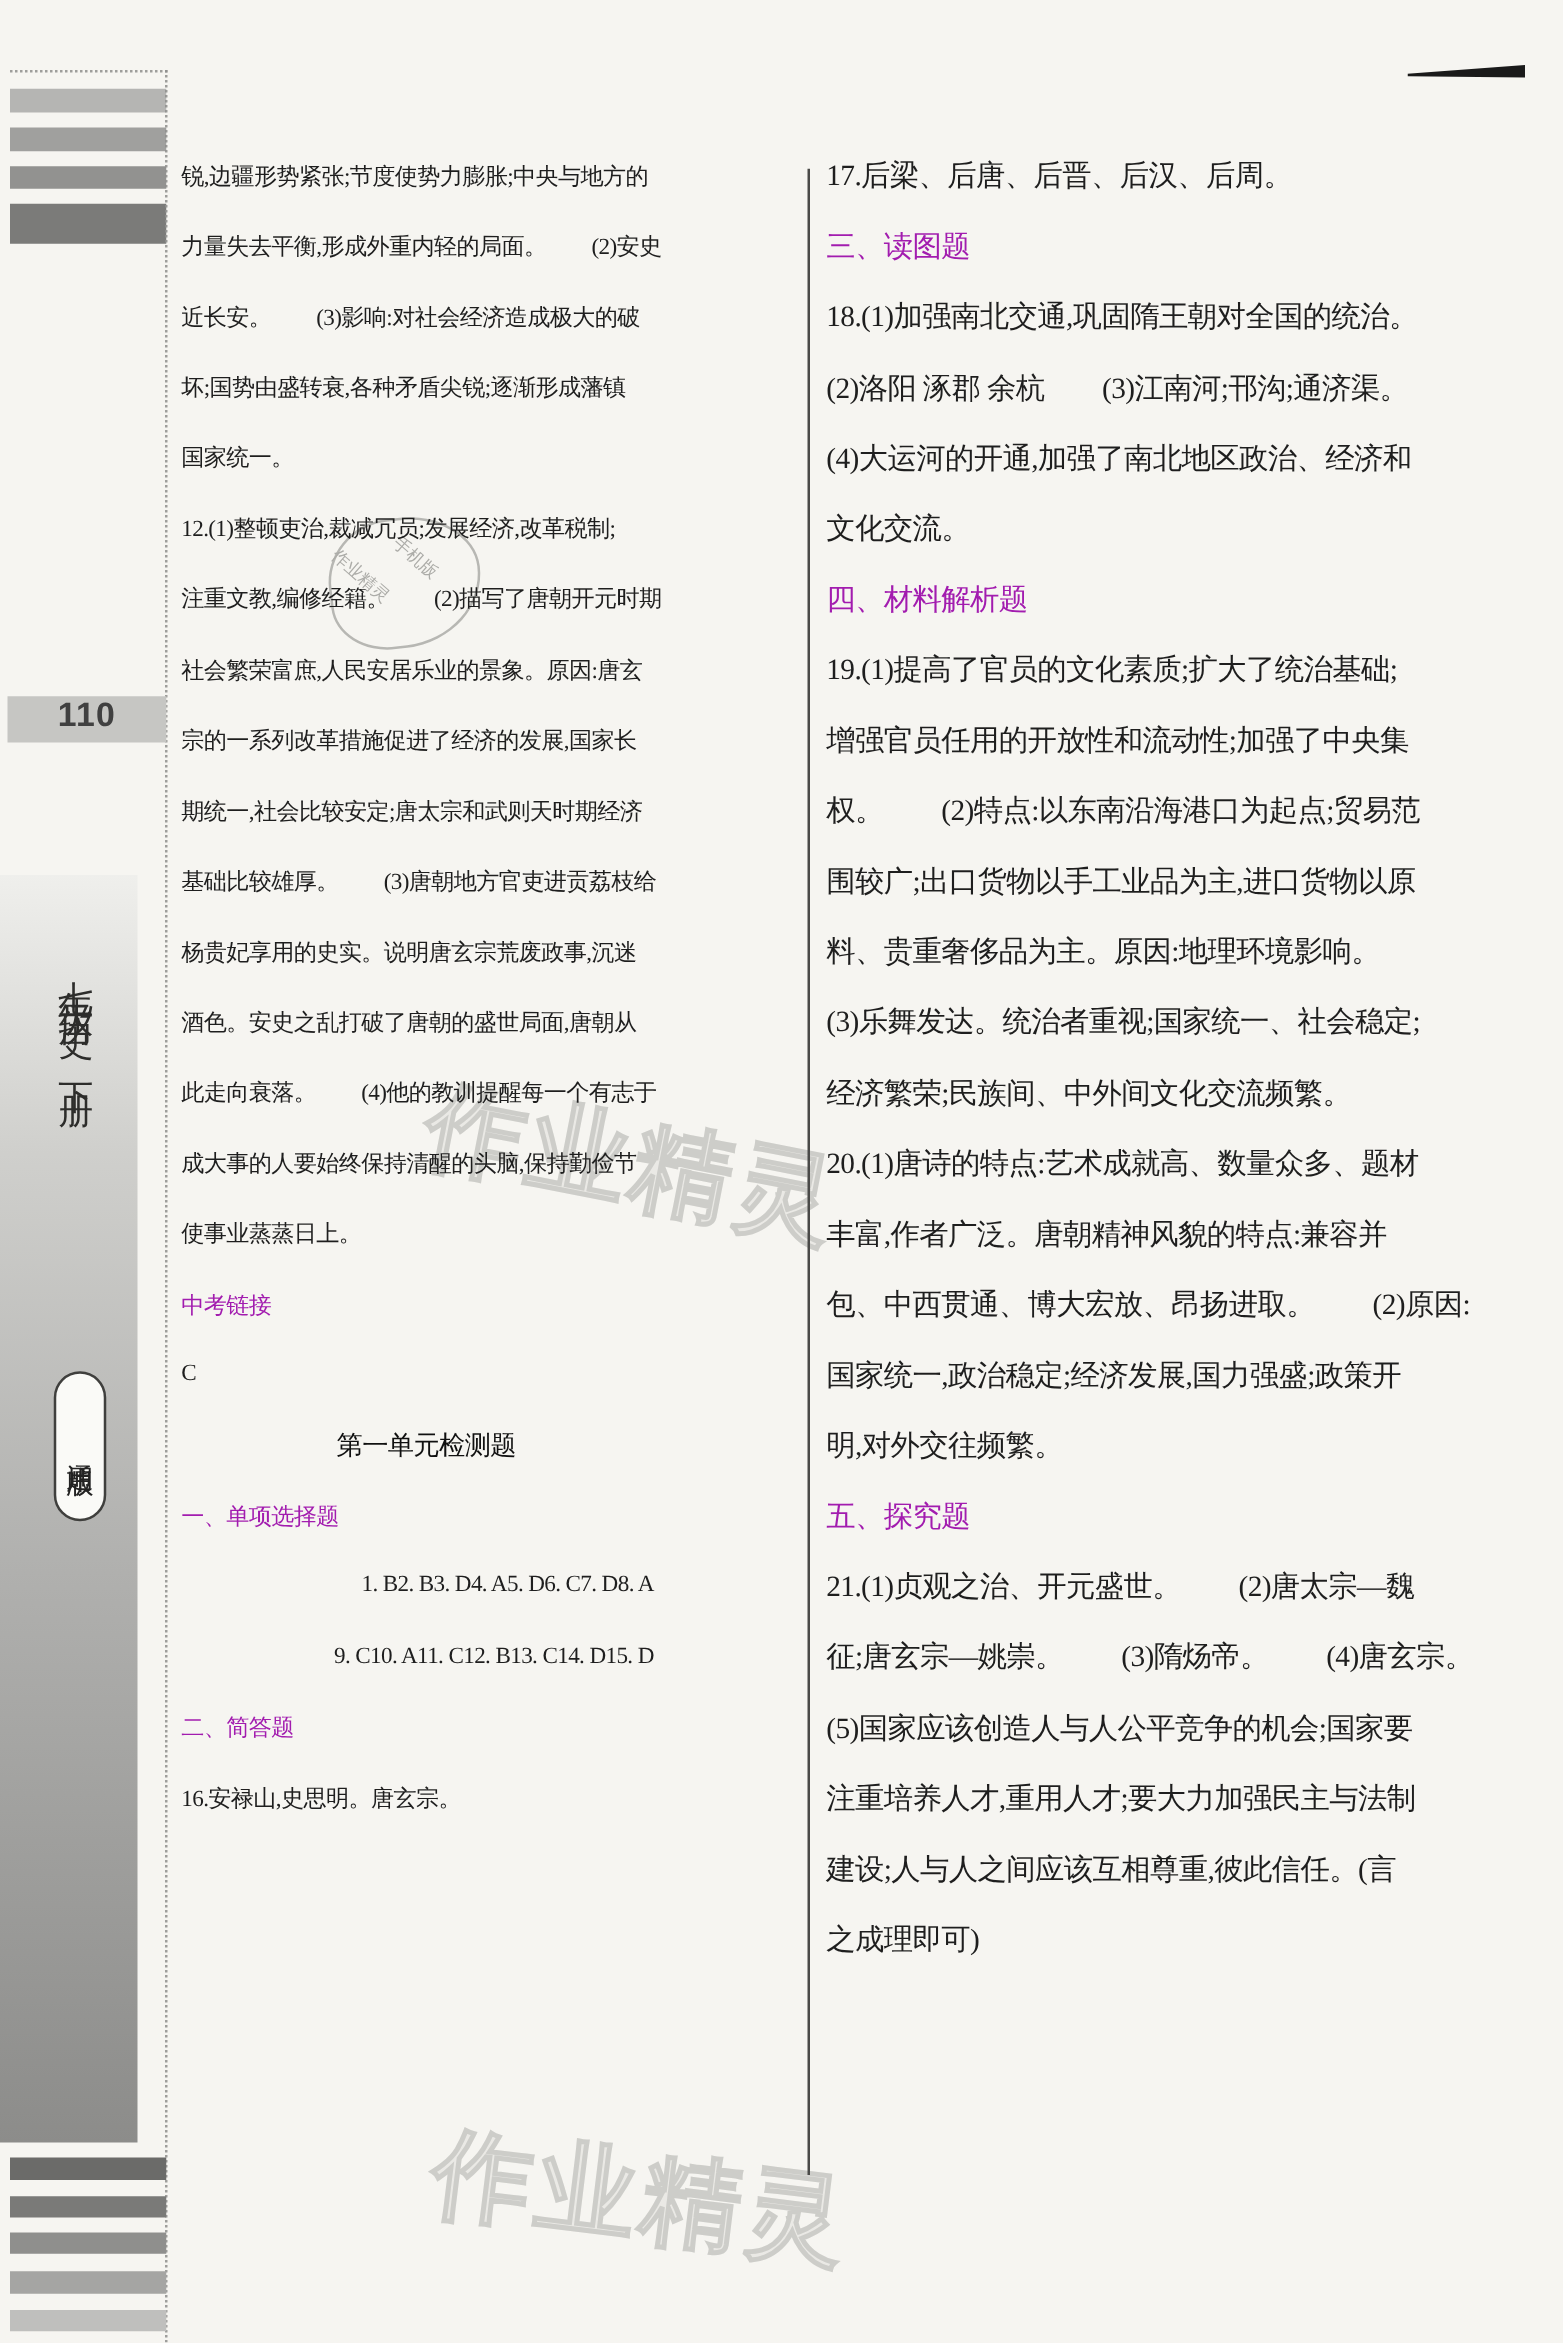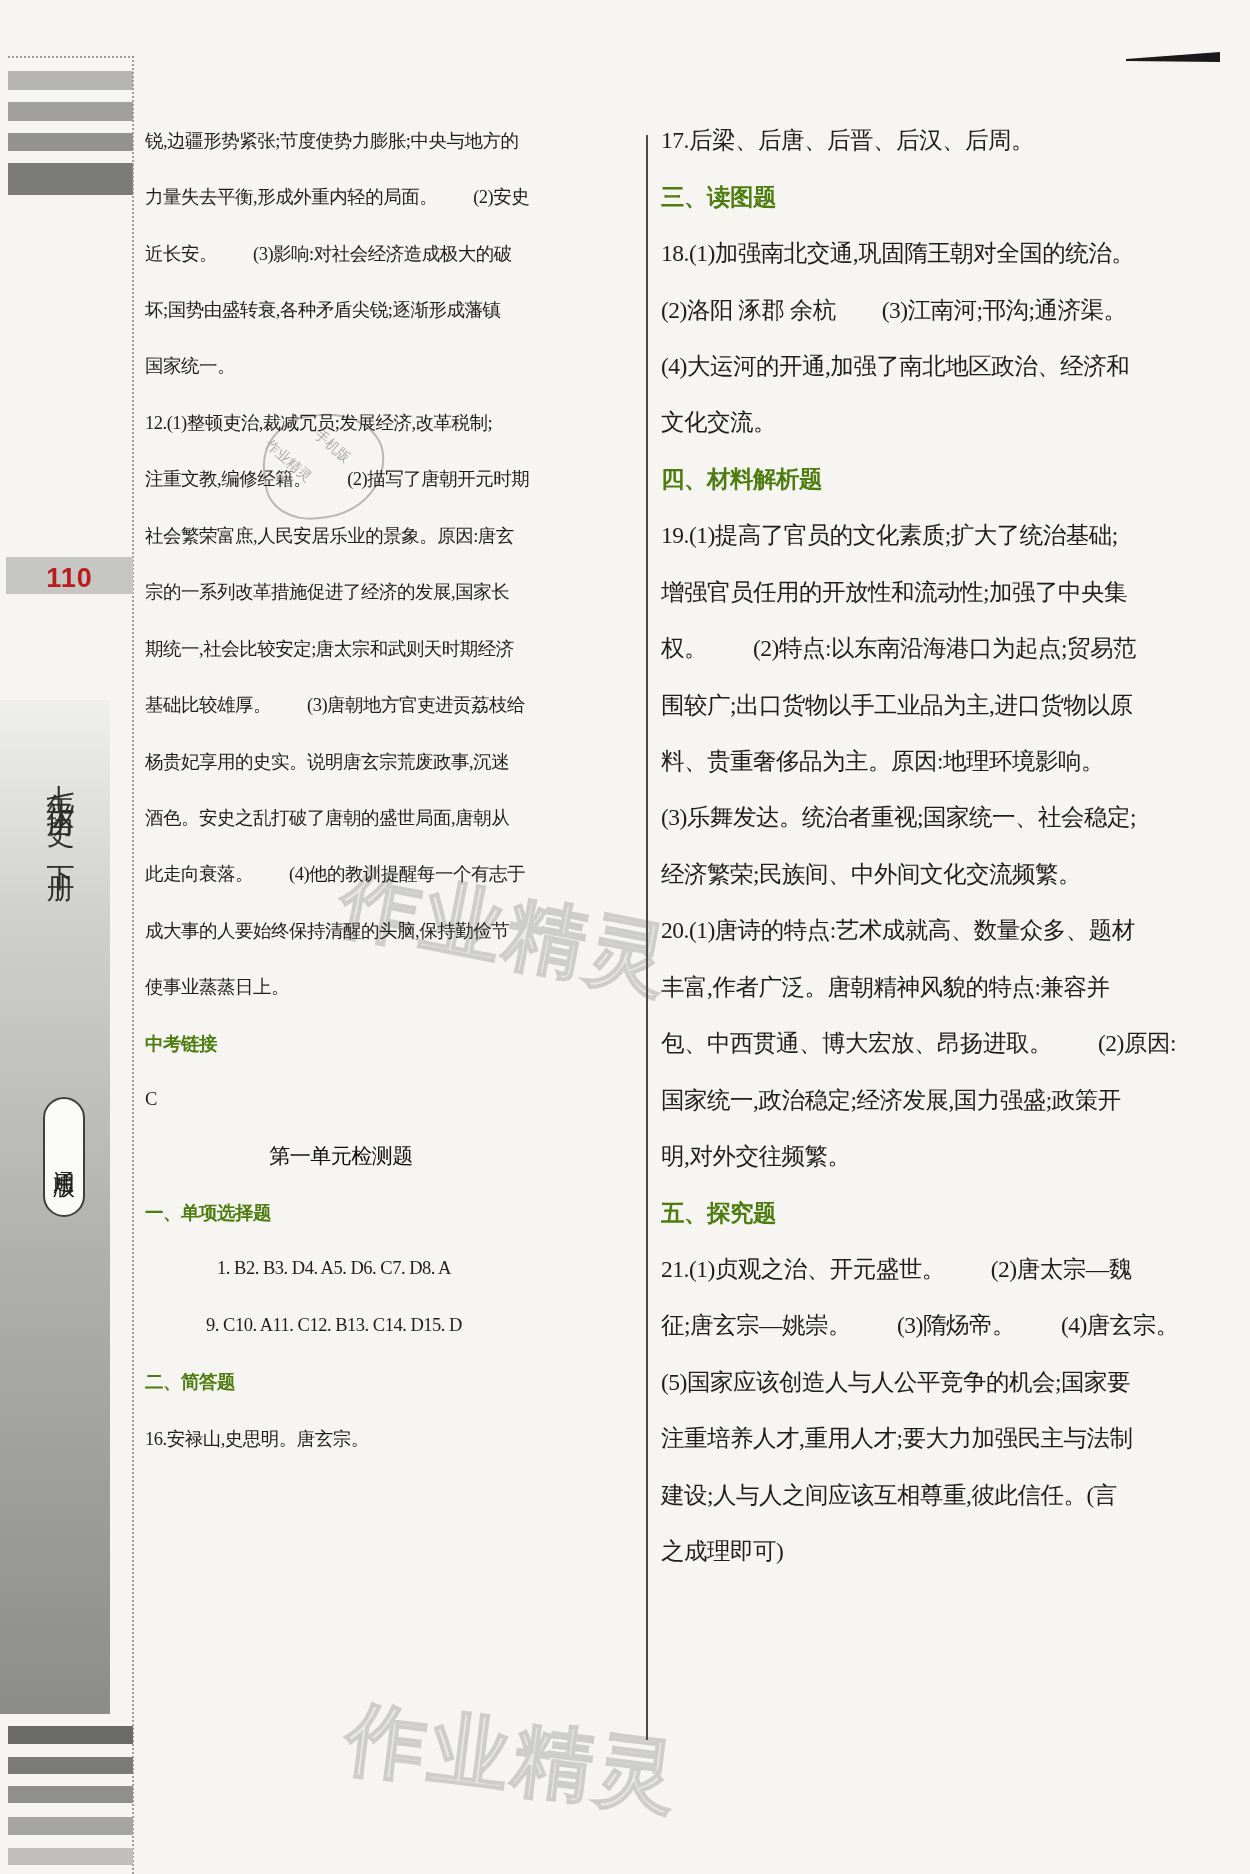--- a/index.html
+++ b/index.html
@@ -17,22 +17,22 @@
   .s4{top:163px;height:32px;background:#7b7b79;}
   .b1{top:1726px;height:18px;background:#6b6b69;}
   .b2{top:1757px;height:17px;background:#7a7a78;}
   .b3{top:1786px;height:17px;background:#8f8f8d;}
   .b4{top:1817px;height:18px;background:#a5a5a3;}
   .b5{top:1848px;height:17px;background:#bfbfbd;}
   .dot-v{position:absolute;left:132px;top:56px;height:1818px;width:0;border-left:2px dotted #8f8f8d;opacity:.85;}
   .dot-h{position:absolute;left:8px;top:56px;width:126px;height:0;border-top:2px dotted #8f8f8d;opacity:.85;}
   .pagenum-band{
     position:absolute;left:6px;top:557px;width:127px;height:37px;background:#c6c6c3;
-    display:flex;align-items:flex-end;justify-content:center;
-    font-family:"Liberation Sans","DejaVu Sans",sans-serif;font-size:27px;font-weight:600;color:#b91c1c;letter-spacing:1px;
+    display:flex;align-items:flex-start;justify-content:center;
+    font-family:"Liberation Sans","DejaVu Sans",sans-serif;font-size:27px;font-weight:600;color:#404040;letter-spacing:1px;
   }
   .grad-strip{
     position:absolute;left:0;top:700px;width:110px;height:1014px;
     background:linear-gradient(180deg,#efefec 0%,#cfcfcc 22%,#b0b0ae 55%,#8c8c8a 100%);
   }
   .vtitle{
     position:absolute;left:41px;top:762px;
     writing-mode:vertical-rl;text-orientation:upright;
     font-family:"Liberation Sans","DejaVu Sans",sans-serif;
     font-size:28px;letter-spacing:9px;color:#2d2d2b;white-space:pre;
@@ -46,23 +46,23 @@
     writing-mode:vertical-rl;text-orientation:upright;
     font-family:"Liberation Sans","DejaVu Sans",sans-serif;
     font-size:22px;letter-spacing:3px;color:#222;
   }
   
   .col{position:absolute;top:112px;}
   .col-left{left:145px;width:392px;font-size:18.5px;letter-spacing:-0.5px;}
   .col-right{left:661px;width:575px;font-size:23.5px;letter-spacing:-0.5px;}
   .divider{position:absolute;left:646px;top:135px;width:2px;height:1605px;background:#4a4a48;}
   .line{height:56.45px;display:flex;align-items:center;white-space:pre;overflow:visible;}
-  .line.heading{font-family:"Liberation Sans","DejaVu Sans",sans-serif;font-weight:bold;color:#4d7c0f;}
+  .line.heading{font-family:"Liberation Sans","DejaVu Sans",sans-serif;font-weight:normal;color:#a21caf;}
   .line.title{justify-content:center;font-family:"Liberation Sans","DejaVu Sans",sans-serif;font-weight:normal;font-size:21px;color:#101010;}
-  .line.choices{justify-content:center;padding-right:14px;}
+  .line.choices{justify-content:flex-end;padding-right:14px;}
   
   .wm{
     position:absolute;font-family:"Liberation Sans","DejaVu Sans",sans-serif;font-weight:bold;
     color:rgba(190,190,186,0.22);-webkit-text-stroke:1.5px #cdcdc9;
     font-size:80px;letter-spacing:4px;white-space:pre;pointer-events:none;
   }
   .wm-mid{left:338px;top:878px;transform:rotate(11deg);}
   .wm-bottom{left:345px;top:1705px;transform:rotate(7deg);}
   .stamp{
     position:absolute;left:263px;top:414px;width:118px;height:100px;

